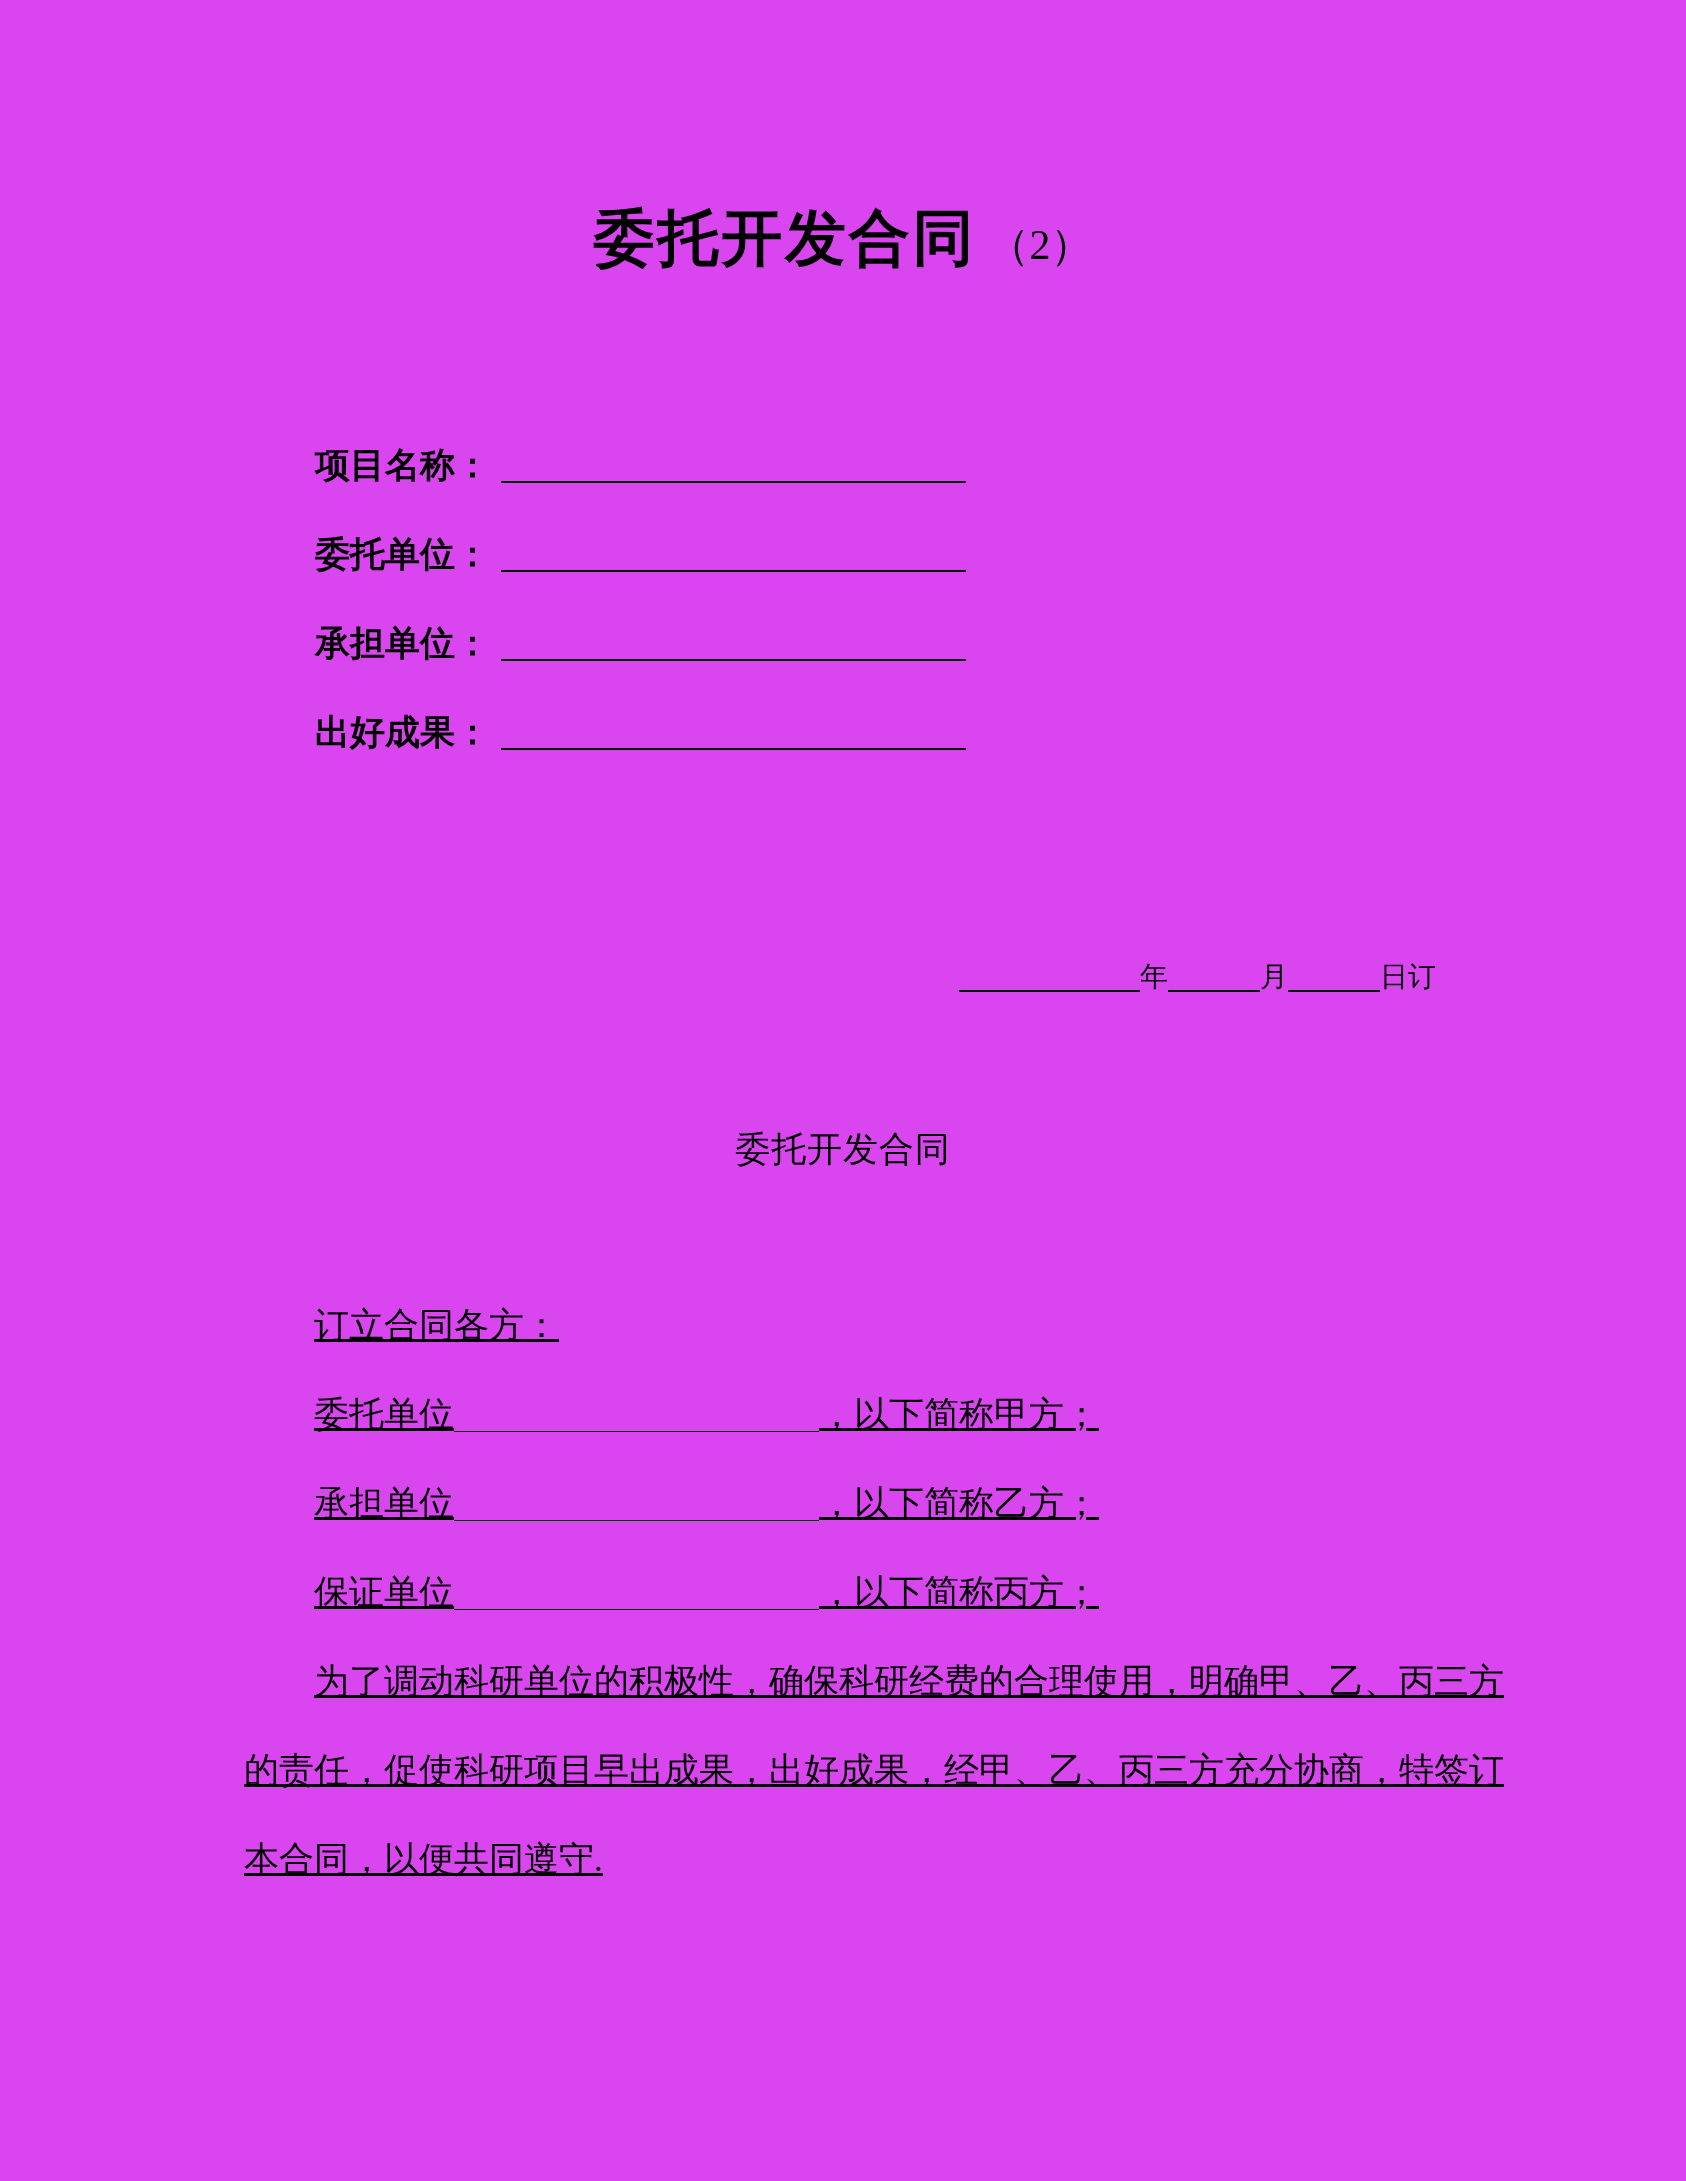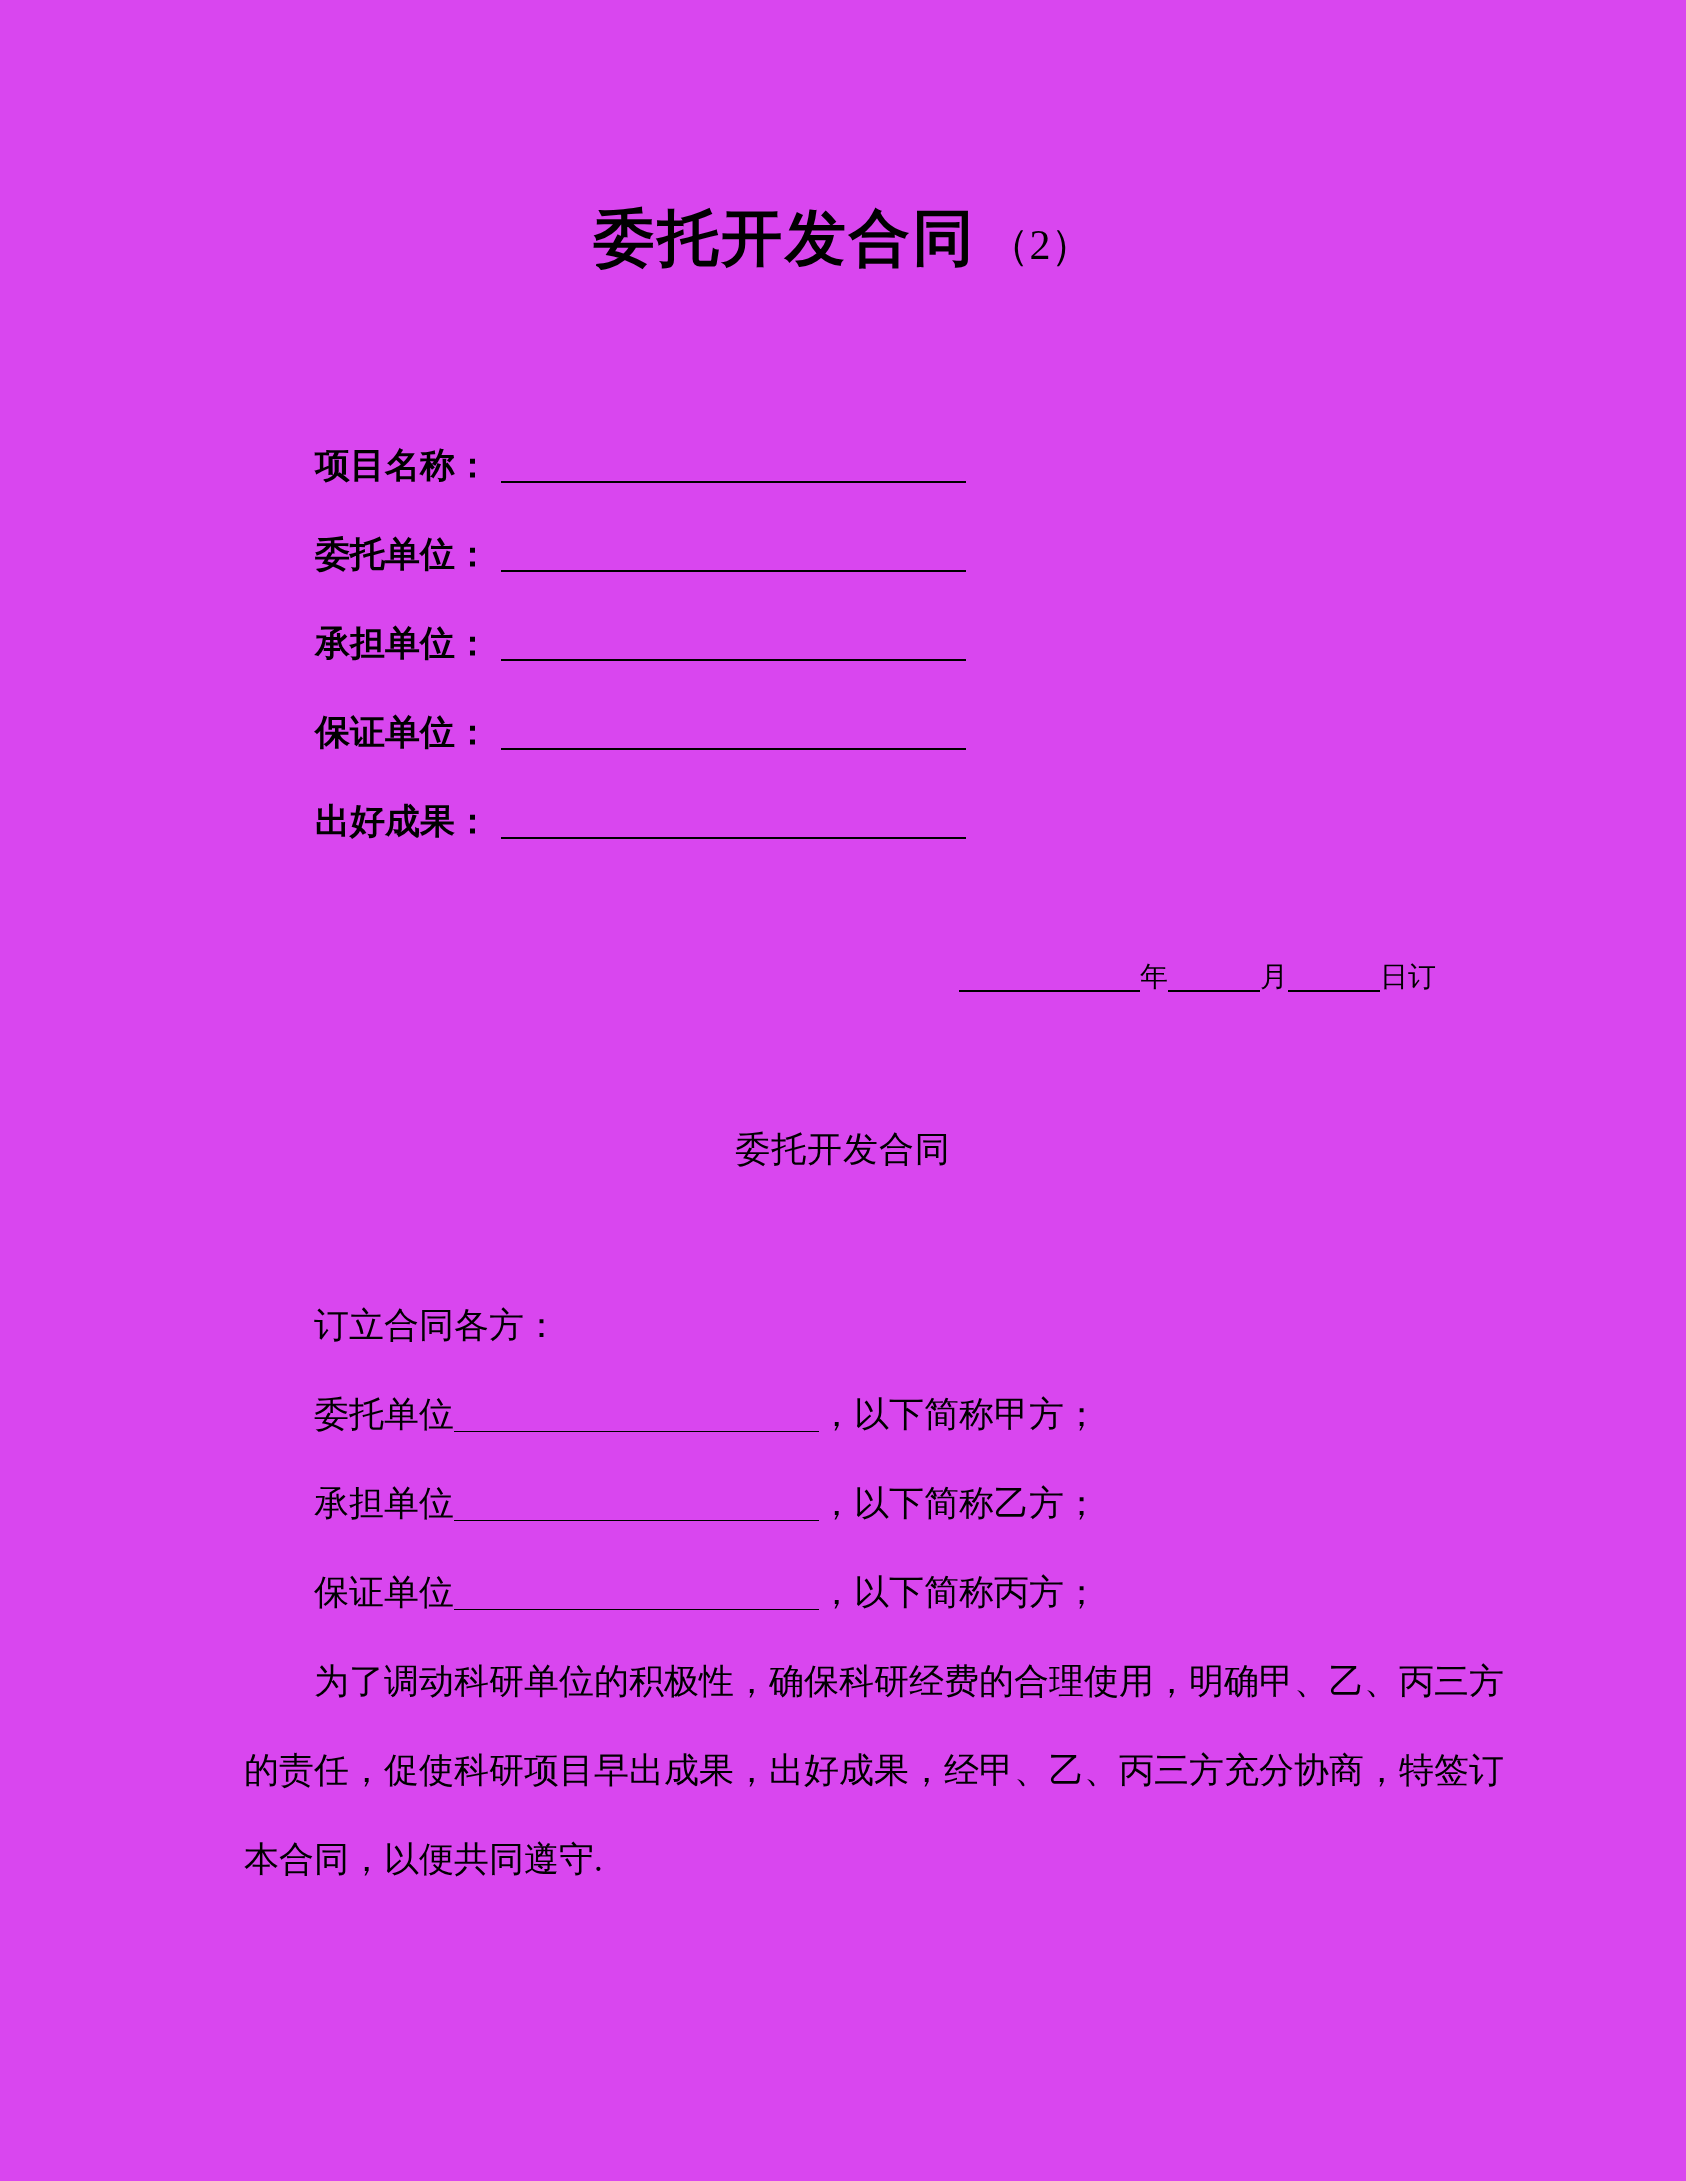--- a/index.html
+++ b/index.html
@@ -82,20 +82,21 @@
     letter-spacing: 0.9px;
   }
 
   
   .body-block {
     position: absolute;
     left: 244px;
     top: 1304px;
     width: 1231px;
     font-size: 35px;
+    text-decoration: underline;
   }
   .body-line {
     height: 89px;
     line-height: 44px;
     white-space: nowrap;
   }
   .indent { padding-left: 70px; }
 </style>
 </head>
 <body>
@@ -108,23 +109,20 @@
 
   <div class="form-block">
     <div class="form-row">
       <span>项目名称：</span><span class="blank blank-form"></span>
     </div>
     <div class="form-row">
       <span>委托单位：</span><span class="blank blank-form"></span>
     </div>
     <div class="form-row">
       <span>承担单位：</span><span class="blank blank-form"></span>
-    </div>
-    <div class="form-row">
-      <span>保证单位：</span><span class="blank blank-form"></span>
     </div>
     <div class="form-row">
       <span>出好成果：</span><span class="blank blank-form"></span>
     </div>
   </div>
 
   <div class="date-line">
     <span class="blank blank-date-long"></span><span>年</span><span class="blank blank-date"></span><span>月</span><span class="blank blank-date"></span><span>日订</span>
   </div>
 

